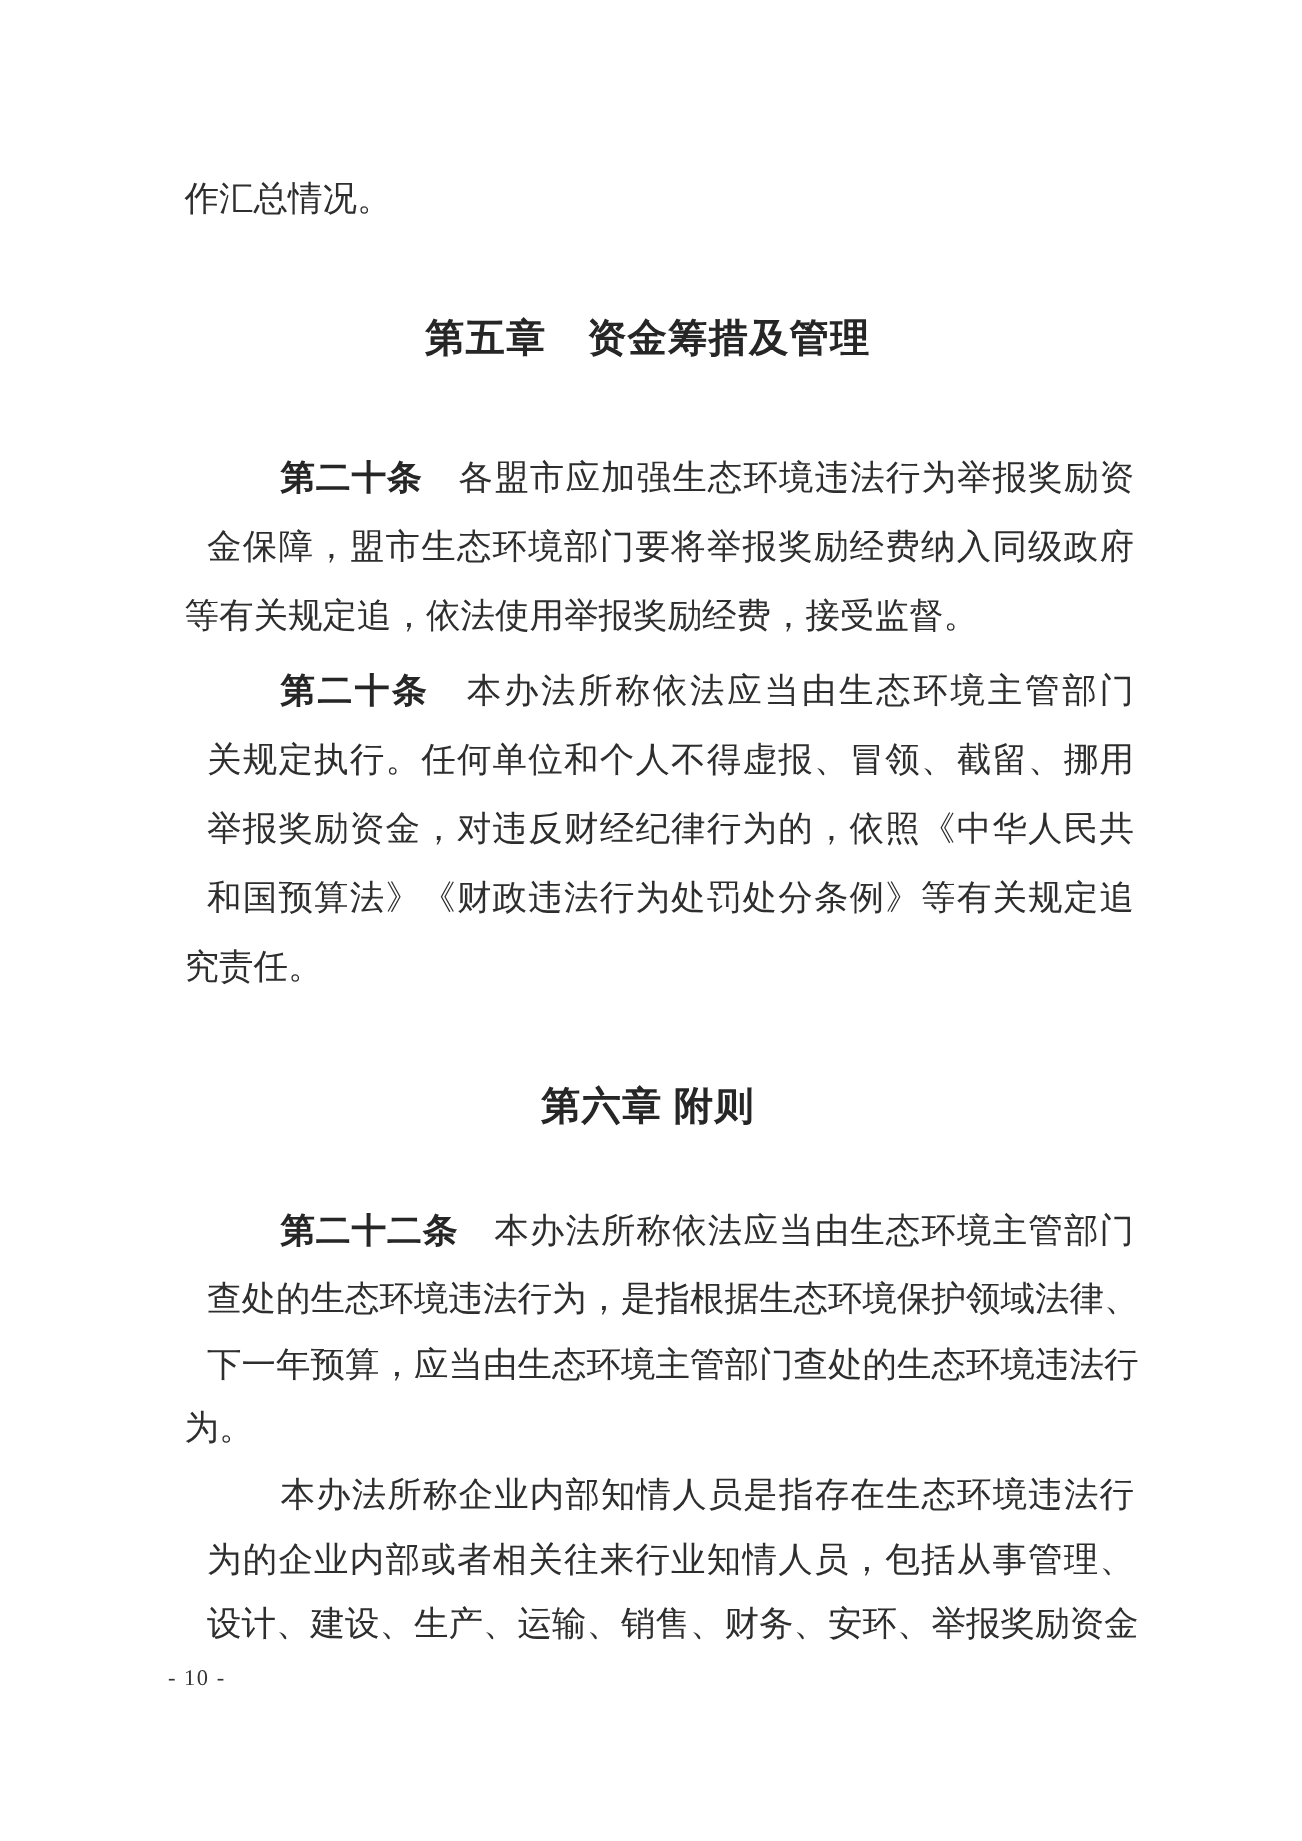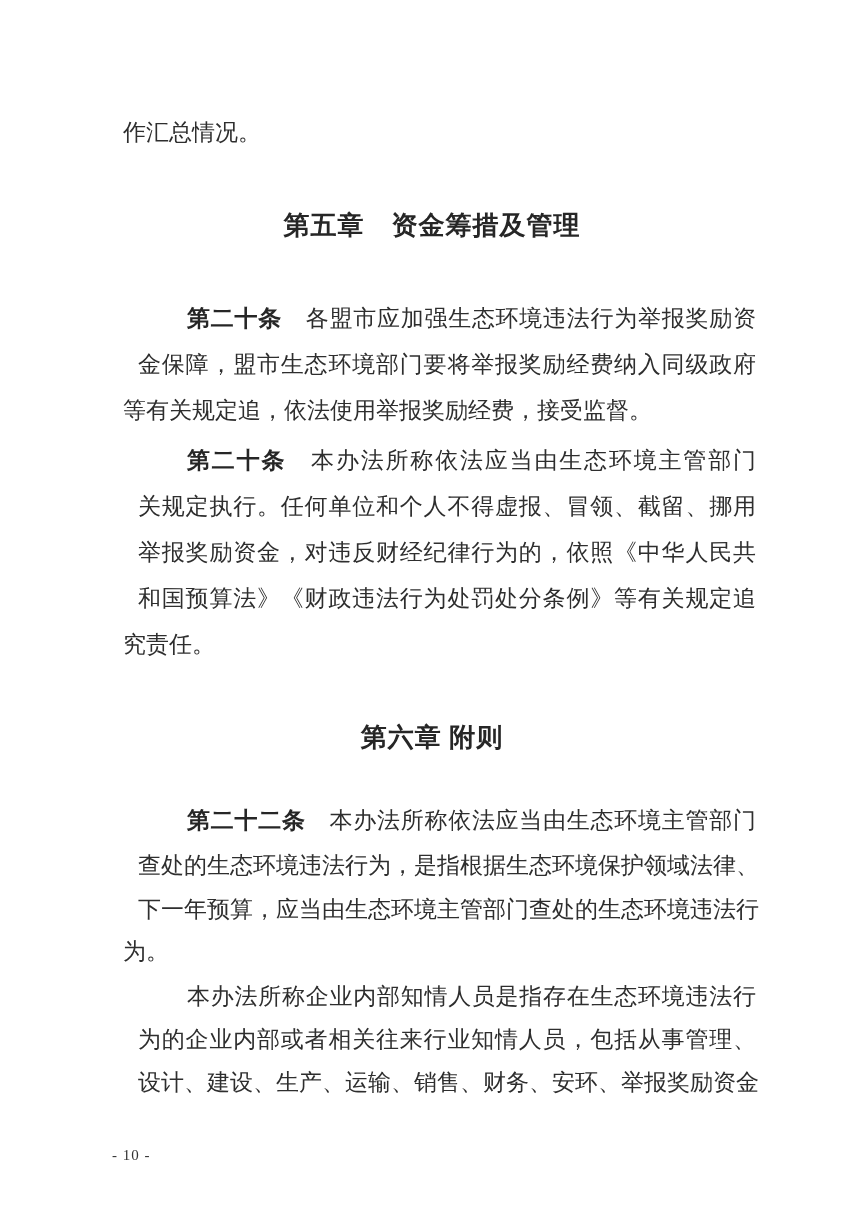--- a/index.html
+++ b/index.html
@@ -51,21 +51,20 @@
     white-space: normal;
   }
   .pagenum {
     position: absolute;
     left: 112px;
     top: 1110px;
     font-size: 15px;
     line-height: 18px;
     letter-spacing: 1px;
     color: #333333;
-    margin-top: 36px;
   }
 </style>
 </head>
 <body>
 
 <div class="page">
 
   <div class="line" style="top:118px">作汇总情况。</div>
 
   <div class="line h" style="top:211px">第五章　资金筹措及管理</div>

